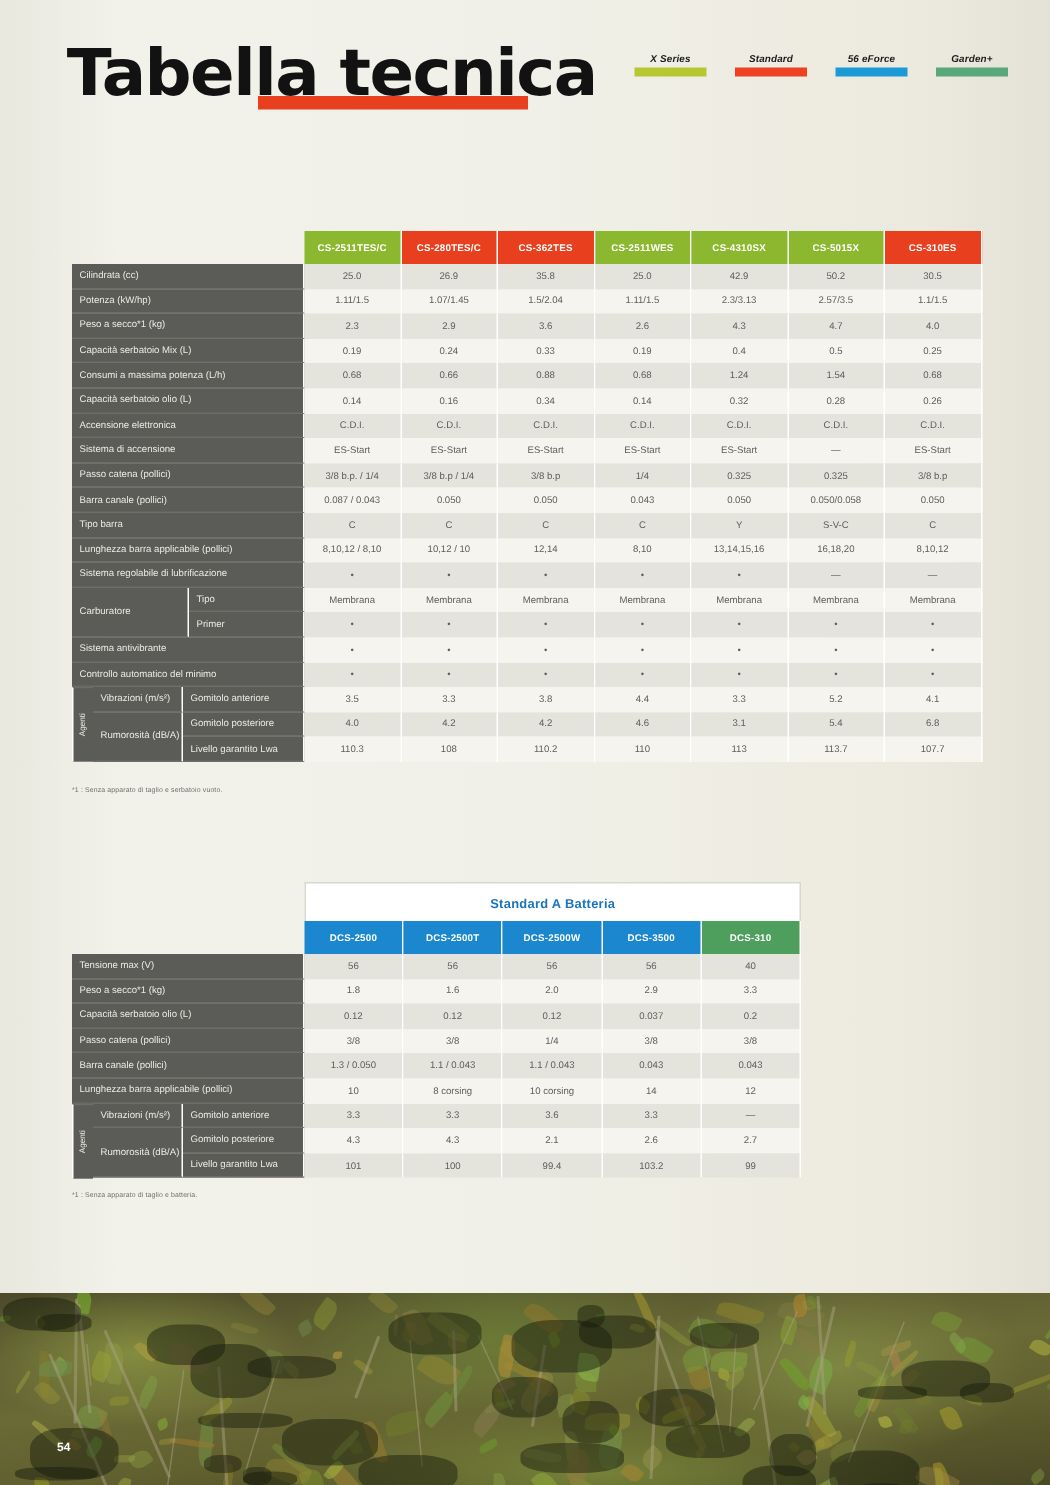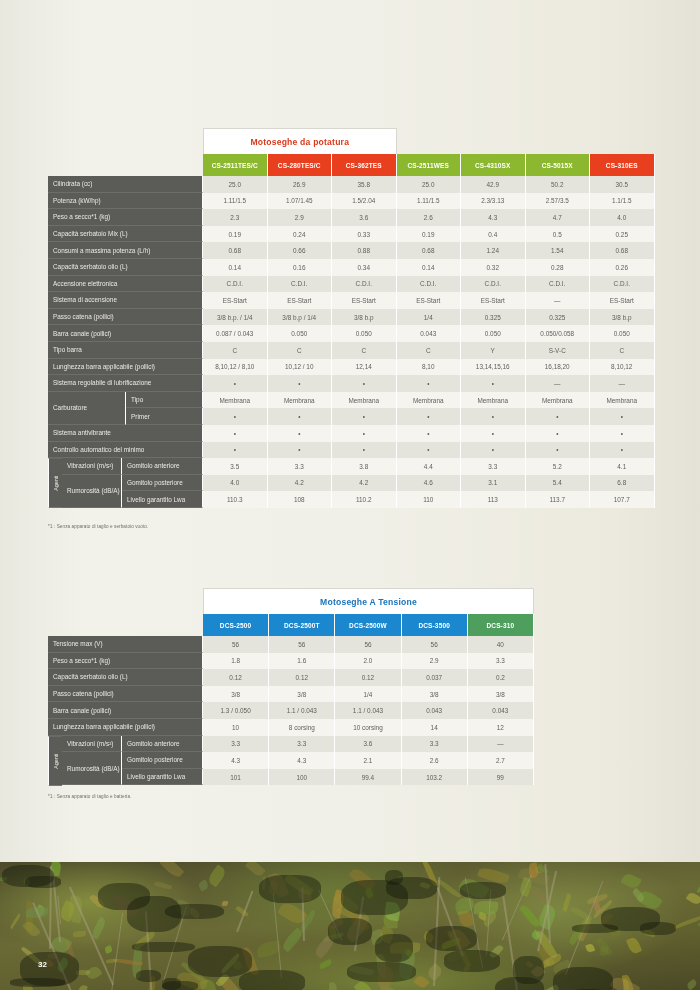--- a/index.html
+++ b/index.html
@@ -120,24 +120,45 @@
     font-size:8px; font-weight:bold; color:#ffffff;
     z-index:5;
   }
 </style>
 </head>
 <body>
 
 <div class="page-bg"></div>
 <div class="page">
 
+  <div class="header">
+    <div class="title">Tabella tecnica</div>
+    <div class="title-underline"></div>
+    <div class="legend" id="legend">
+        <div class="legend-item">
+          <div class="legend-label">X Series</div>
+          <div class="legend-swatch" style="background: rgb(181, 200, 50);"></div>
+        </div>
+        <div class="legend-item">
+          <div class="legend-label">Standard</div>
+          <div class="legend-swatch" style="background: rgb(239, 65, 35);"></div>
+        </div>
+        <div class="legend-item">
+          <div class="legend-label">56 eForce</div>
+          <div class="legend-swatch" style="background: rgb(27, 154, 214);"></div>
+        </div>
+        <div class="legend-item">
+          <div class="legend-label">Garden+</div>
+          <div class="legend-swatch" style="background: rgb(90, 168, 122);"></div>
+        </div>
+      </div>
+  </div>
 
   <div class="tbl" id="table1" style="left:48px; top:128px; width:608px;">
       <div class="grp-row" style="margin-left: 155px; height: 26px;">
-        <div class="grp" style="width: 193.5px; height: 26px;">Motoseghe da potatura</div>
       </div>
       <div class="mdl-row" style="margin-left: 155px; height: 22px;">
         <div class="mdl" style="width: 64.5px; height: 22px; background: rgb(140, 184, 48);">CS-2511TES/C</div>
         <div class="mdl" style="width: 64.5px; height: 22px; background: rgb(232, 64, 31);">CS-280TES/C</div>
         <div class="mdl" style="width: 64.5px; height: 22px; background: rgb(232, 64, 31);">CS-362TES</div>
         <div class="mdl" style="width: 64.5px; height: 22px; background: rgb(140, 184, 48);">CS-2511WES</div>
         <div class="mdl" style="width: 64.5px; height: 22px; background: rgb(140, 184, 48);">CS-4310SX</div>
         <div class="mdl" style="width: 64.5px; height: 22px; background: rgb(140, 184, 48);">CS-5015X</div>
         <div class="mdl" style="width: 64.5px; height: 22px; background: rgb(232, 64, 31);">CS-310ES</div>
       </div>
@@ -353,21 +374,21 @@
             <div class="cell even" style="width: 64.5px; height: 100%;">113.7</div>
             <div class="cell even" style="width: 64.5px; height: 100%;">107.7</div>
           </div>
         </div>
       </div>
     </div>
   <div class="footnote" style="left:48px; top:524px;">*1 : Senza apparato di taglio e serbatoio vuoto.</div>
 
   <div class="tbl" id="table2" style="left:48px; top:588px; width:486px;">
       <div class="grp-row" style="margin-left: 155px; height: 26px;">
-        <div class="grp blue" style="width: 331px; height: 26px;">Motoseghe A Tensione</div>
+        <div class="grp blue" style="width: 331px; height: 26px;">Standard A Batteria</div>
       </div>
       <div class="mdl-row" style="margin-left: 155px; height: 22px;">
         <div class="mdl" style="width: 66.2px; height: 22px; background: rgb(27, 135, 207);">DCS-2500</div>
         <div class="mdl" style="width: 66.2px; height: 22px; background: rgb(27, 135, 207);">DCS-2500T</div>
         <div class="mdl" style="width: 66.2px; height: 22px; background: rgb(27, 135, 207);">DCS-2500W</div>
         <div class="mdl" style="width: 66.2px; height: 22px; background: rgb(27, 135, 207);">DCS-3500</div>
         <div class="mdl" style="width: 66.2px; height: 22px; background: rgb(78, 159, 94);">DCS-310</div>
       </div>
       <div class="row" style="height: 16.6px;">
         <div class="lcell" style="width: 155px; height: 16.6px;">Tensione max (V)</div>
@@ -648,14 +669,14 @@
       <div class="dark" style="width: 53.9226px; height: 35.3107px; left: 126.833px; top: 34.407px;"></div>
       <div class="dark" style="width: 59.5257px; height: 24.2272px; left: 600.909px; top: 44.9683px;"></div>
       <div class="dark" style="width: 46.3654px; height: 17.2179px; left: 459.914px; top: 20.1073px;"></div>
       <div class="dark" style="width: 60.1226px; height: 32.0465px; left: 552.708px; top: 104.69px;"></div>
       <div class="dark" style="width: 62.7711px; height: 10.3131px; left: 132.014px; top: 79.7498px;"></div>
       <div class="dark" style="width: 44.0443px; height: 27.0464px; left: 328.097px; top: 56.4542px;"></div>
       <div class="dark" style="width: 25.5311px; height: 12.4855px; left: 135.894px; top: 107.715px;"></div>
       <div class="dark" style="width: 54.3562px; height: 9.00156px; left: 10.3935px; top: 116.477px;"></div>
       <div class="dark" style="width: 56.4125px; height: 21.4914px; left: 444.056px; top: 88.2822px;"></div>
     </div>
-  <div class="page-num">32</div>
+  <div class="page-num">54</div>
 </div>
 
 </body></html>

